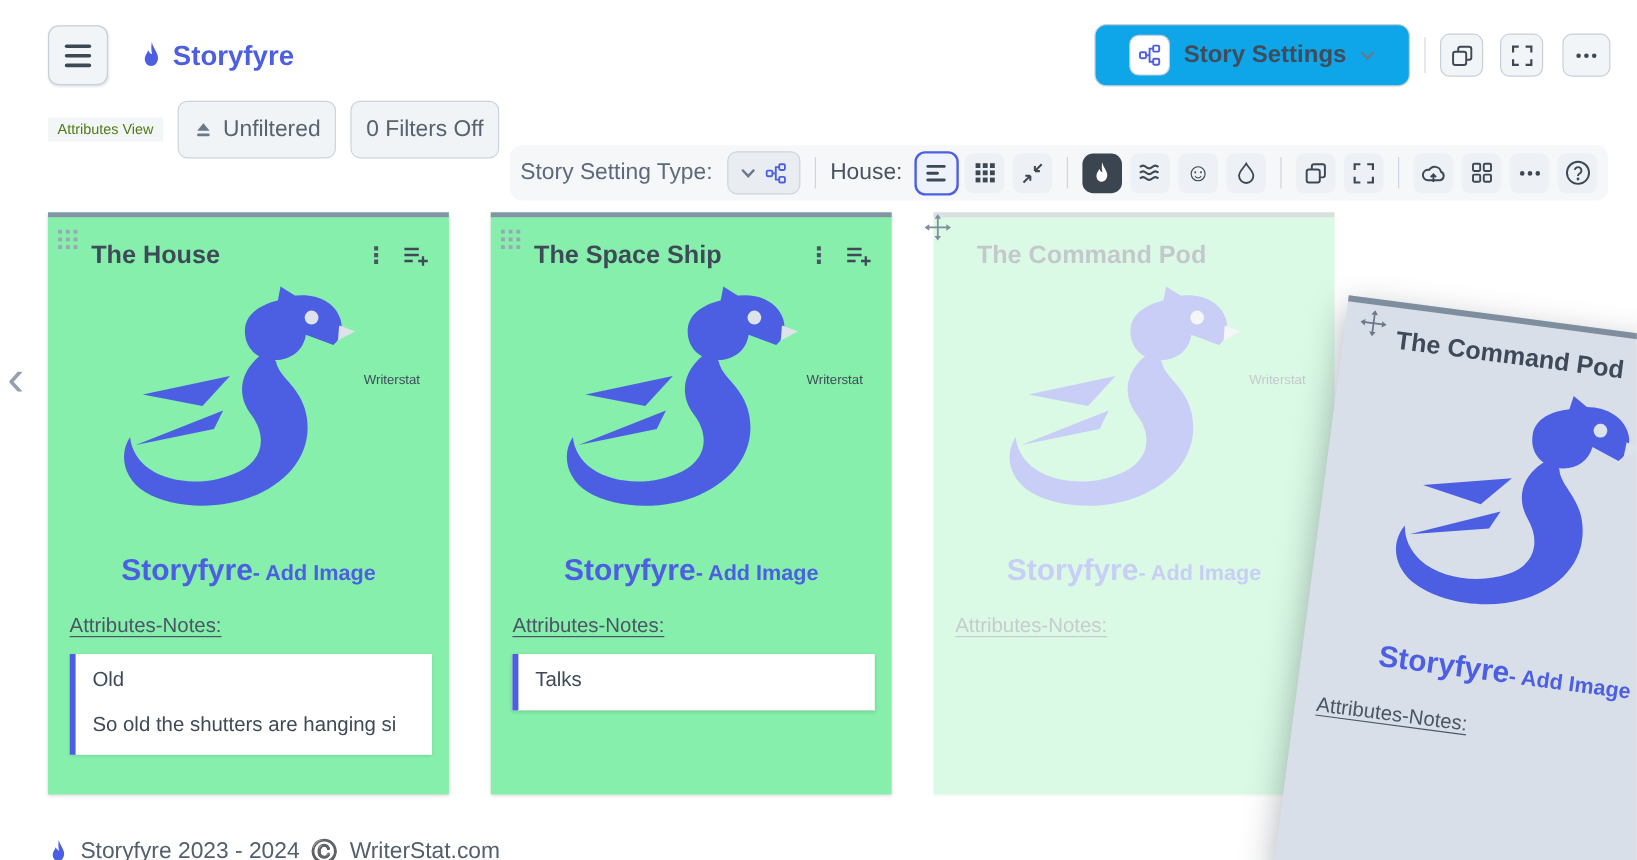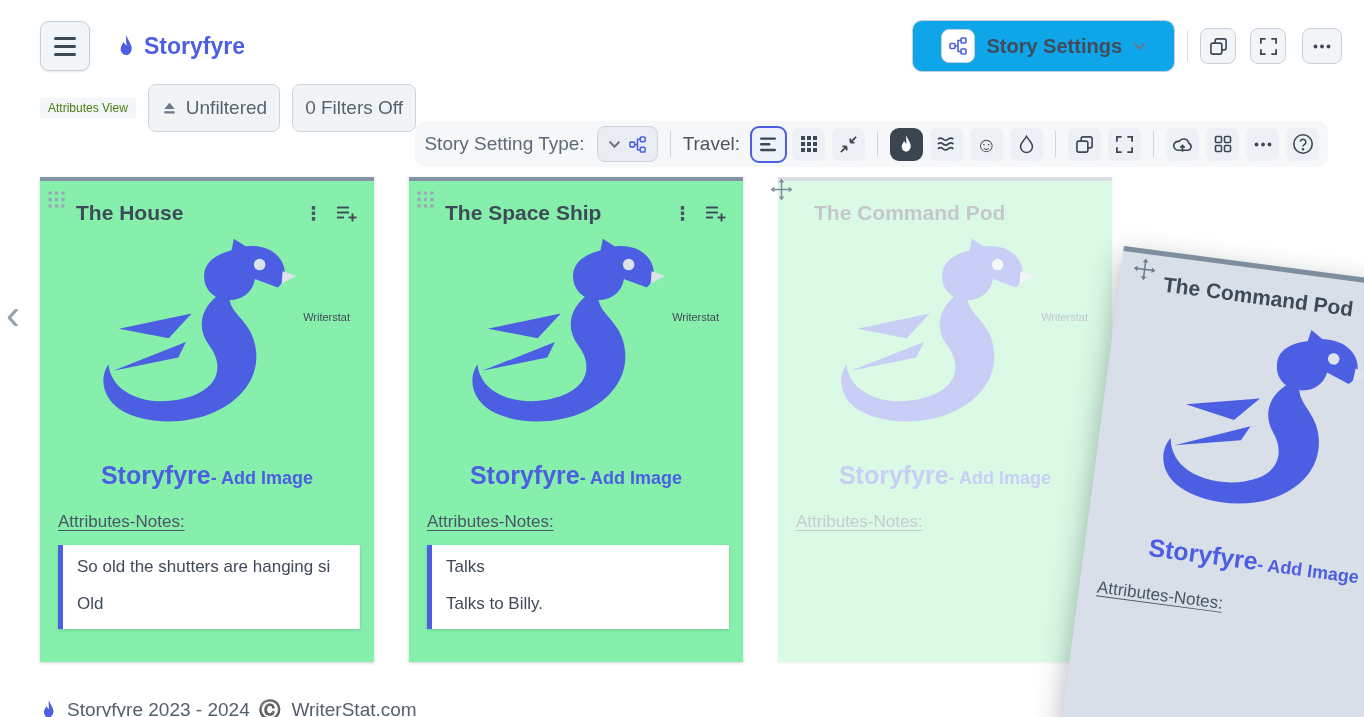--- a/index.html
+++ b/index.html
@@ -28,21 +28,21 @@
   .icon-btn { width:36px; height:36px; border:1px solid #c7d0d9; border-radius:8px; background:#f2f5f8;
     display:flex; align-items:center; justify-content:center; cursor:pointer; }
   .icon-btn + .icon-btn { margin-left:14px; }
   .icon-btn.wide { width:40px; margin-left:16px; }
   
   .filter-row { position:absolute; left:40px; top:84px; display:flex; align-items:center; gap:12px; }
   .view-name { font-size:12px; color:#4d7c0f; background:#f3f6f8; padding:3px 8px;text-align:right; }
   .chip { display:flex; align-items:center; gap:8px; border:1px solid #ccd5dd; border-radius:8px;
     background:#f1f4f7; padding:0 12px; height:48px; font-size:19px; color:#57636f; cursor:pointer; }
   
-  .toolbar { position:absolute; top:121px; right:36px; height:46px; display:flex; align-items:center; gap:7px;
+  .toolbar { position:absolute; top:121px; right:24px; height:46px; display:flex; align-items:center; gap:7px;
     background:#f5f7f9; border-radius:10px; padding:0 9px; }
   .tb-label { font-size:19px; color:#5d6a7a; margin-right:5px; }
   .tb-label.views { color:#4a5562; }
   .type-dd { display:flex; align-items:center; gap:7px; background:#e9edf2; border:1px solid #ccd5dd;
     border-radius:8px; height:36px; padding:0 10px; cursor:pointer; }
   .tool-btn { width:33px; height:33px; border-radius:7px; background:#edf1f5; border:none; display:flex;
     align-items:center; justify-content:center; cursor:pointer; color:#3d4855; font-family:inherit; }
   .tool-btn.active { outline:2px solid #4c5fe3; background:#eef2fc; }
   .tool-btn.dark { background:#3b4550; border-radius:9px; }
   .glyph { font-size:21px; line-height:1; color:#3d4855; }
@@ -170,21 +170,21 @@
         <path d="M1.5 1.5 L6.5 6.8 L11.5 1.5"></path>
       </svg>
     <svg width="19" height="19" viewBox="0 0 20 20" fill="none" stroke="#4c5fe3" stroke-width="1.6">
         <rect x="2" y="7.5" width="5" height="5" rx="1"></rect>
         <rect x="13" y="2" width="5" height="5" rx="1"></rect>
         <rect x="13" y="13" width="5" height="5" rx="1"></rect>
         <path d="M7 10 h3 M10 10 V4.5 h3 M10 10 v5.5 h3"></path>
       </svg>
   </div>
   <div class="tsep"></div>
-  <span class="tb-label views">Travel:</span>
+  <span class="tb-label views">House:</span>
   <button class="tool-btn active">
     <svg width="19" height="17" viewBox="0 0 20 18" fill="#3d4855">
         <rect x="1" y="1.5" width="17" height="2.6" rx="1.2"></rect>
         <rect x="1" y="7.5" width="11" height="2.6" rx="1.2"></rect>
         <rect x="1" y="13.5" width="17" height="2.6" rx="1.2"></rect>
       </svg>
   </button>
   <button class="tool-btn">
     <svg width="18" height="18" viewBox="0 0 18 18" fill="#3d4855">
         <rect x="1" y="1" width="4" height="4"></rect>
@@ -304,22 +304,22 @@
       <svg viewBox="0 0 240 210" width="230" height="201">
           <use href="#dragon"></use>
         </svg>
       <span class="watermark">Writerstat</span>
     </div>
     <div class="caption">
       <span class="cap-brand">Storyfyre</span><span class="cap-action">- Add Image</span>
     </div>
     <div class="notes-label">Attributes-Notes:</div>
     <div class="notes-box">
+      <div class="note">Old</div>
       <div class="note">So old the shutters are hanging si</div>
-      <div class="note">Old</div>
     </div>
   </div>
 
   <div class="card">
     <span class="handle">
       <svg width="19" height="19" viewBox="0 0 19 19" fill="#9aa7b5">
           <rect x="1.5" y="1.5" width="3.2" height="3.2"></rect>
           <rect x="7.9" y="1.5" width="3.2" height="3.2"></rect>
           <rect x="14.3" y="1.5" width="3.2" height="3.2"></rect>
           <rect x="1.5" y="7.9" width="3.2" height="3.2"></rect>
@@ -348,21 +348,20 @@
           <use href="#dragon"></use>
         </svg>
       <span class="watermark">Writerstat</span>
     </div>
     <div class="caption">
       <span class="cap-brand">Storyfyre</span><span class="cap-action">- Add Image</span>
     </div>
     <div class="notes-label">Attributes-Notes:</div>
     <div class="notes-box">
       <div class="note">Talks</div>
-      <div class="note">Talks to Billy.</div>
     </div>
   </div>
 
   <div class="card ghost">
     <div class="card-head">
       <div class="card-title">The Command Pod</div>
     </div>
     <div class="card-img">
       <svg viewBox="0 0 240 210" width="230" height="201">
           <use href="#dragon"></use>

